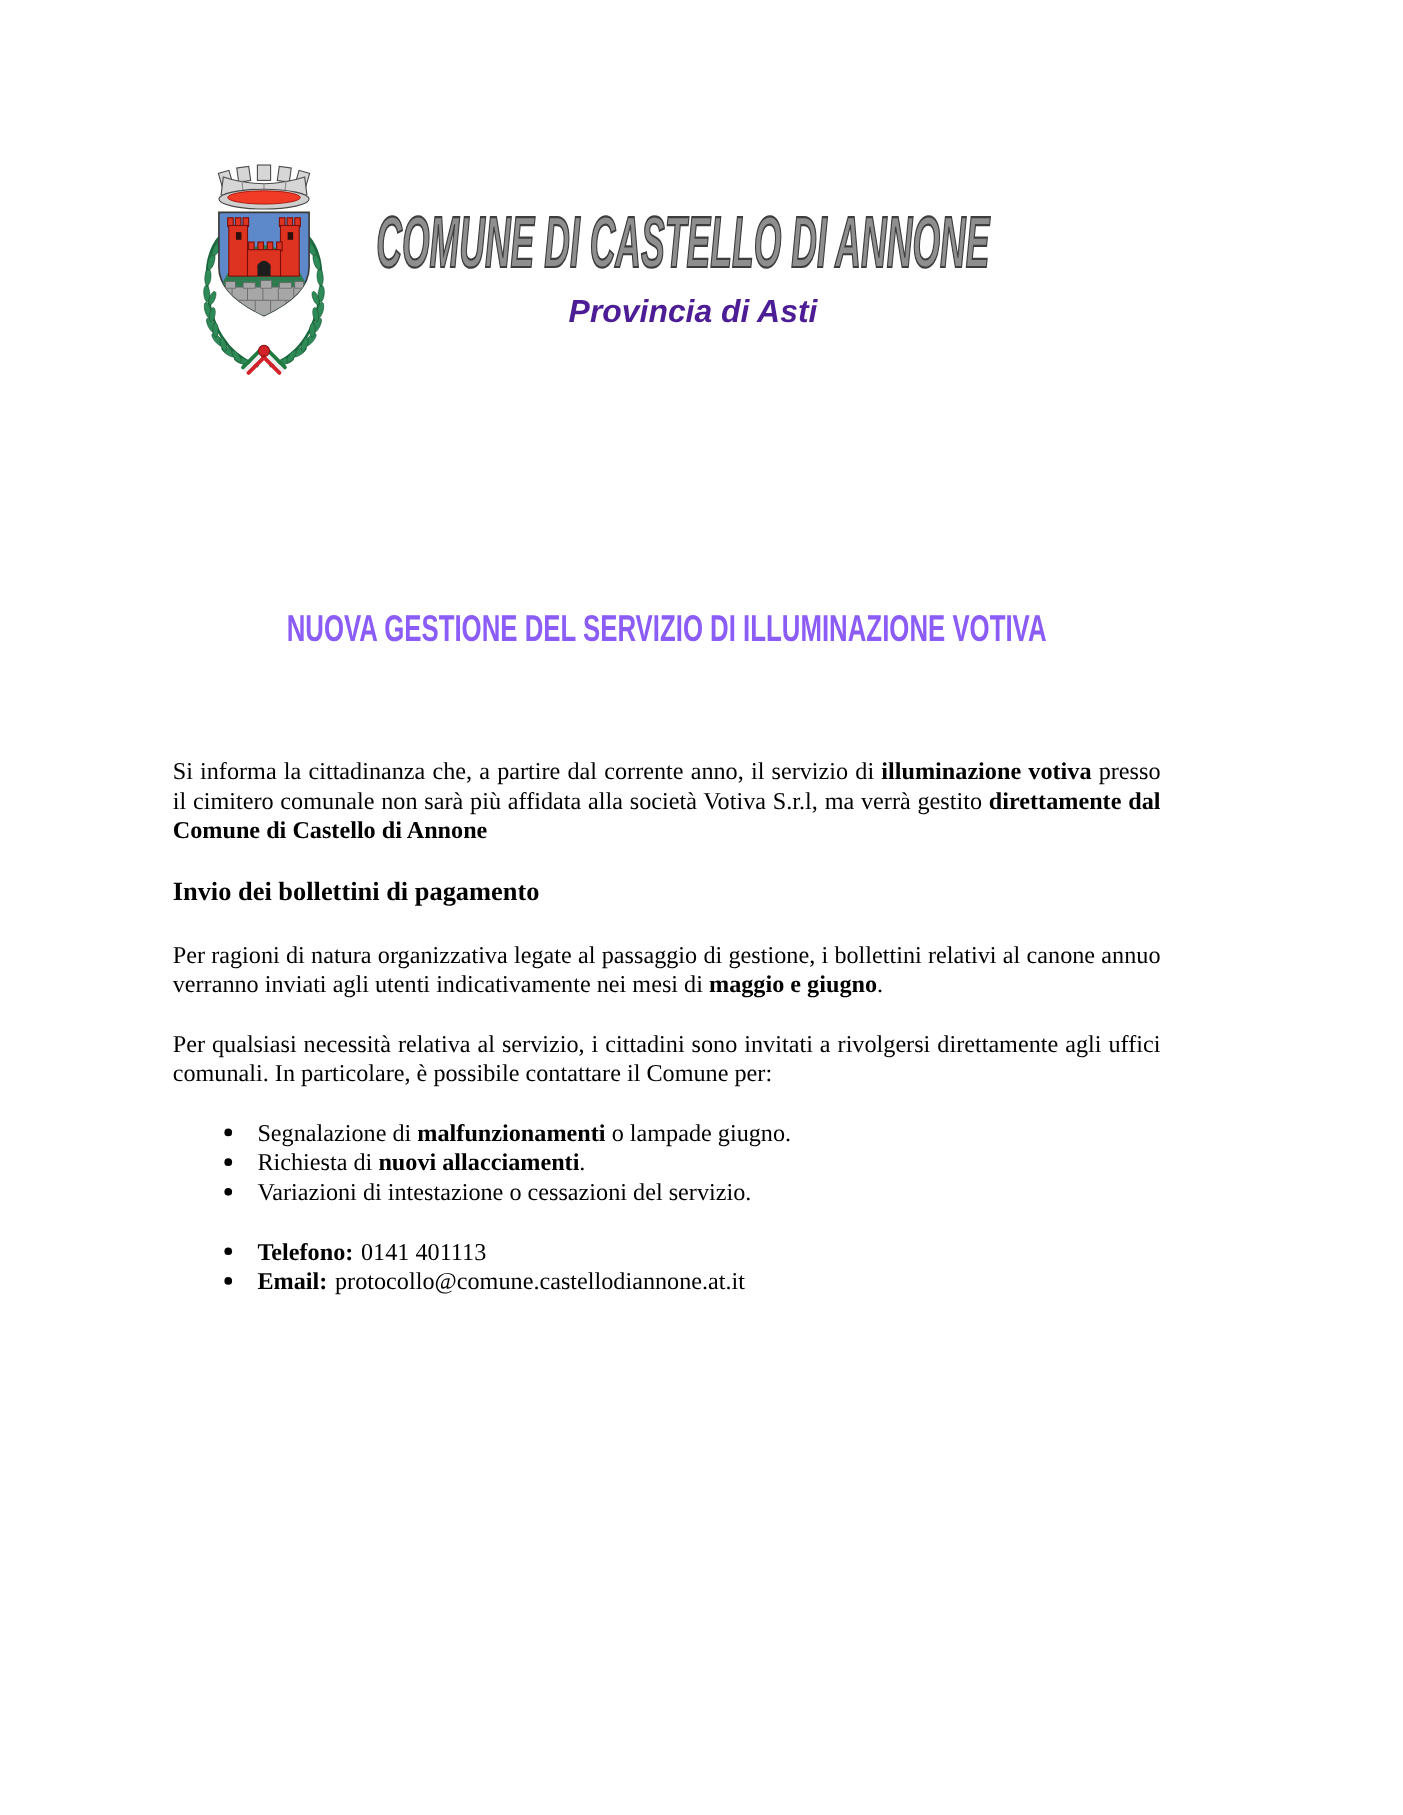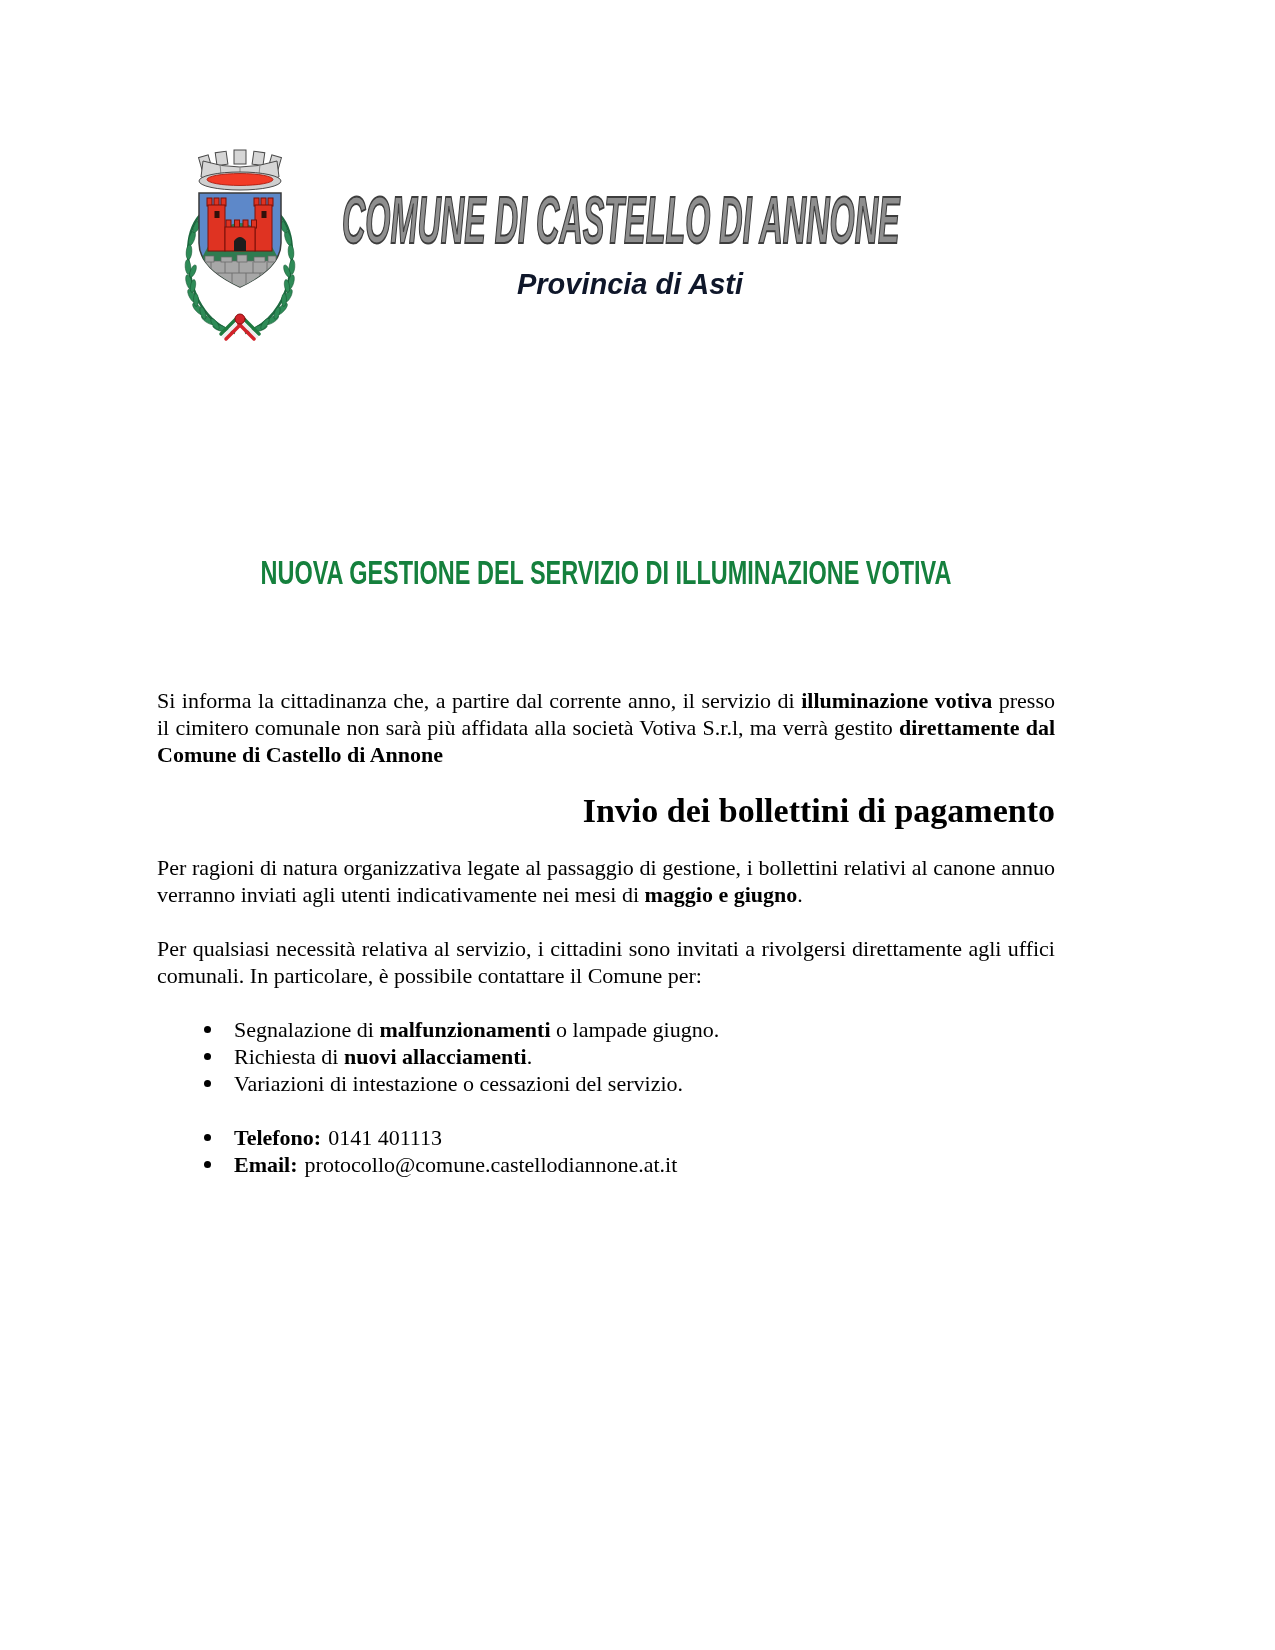--- a/index.html
+++ b/index.html
@@ -11,34 +11,34 @@
   .crest{position:absolute;left:165px;top:135px;width:150px;height:212px;}
   .logo-title{
     position:absolute;left:342px;top:185px;height:70px;line-height:70px;
     font-family:"Liberation Sans",sans-serif;font-weight:bold;font-style:italic;
     font-size:66px;color:#8e8e8e;-webkit-text-stroke:2px #3d3d3d;white-space:nowrap;
   }
   .logo-title .squeeze{display:inline-block;transform:scaleX(0.49);transform-origin:left center;white-space:nowrap;}
   .logo-subtitle{
     position:absolute;left:342px;top:268px;width:576px;text-align:center;
     font-family:"Liberation Sans",sans-serif;font-weight:bold;font-style:italic;
-    font-size:29px;color:#0f172a;
+    font-size:29px;color:#4c1d95;
   }
   
   .content{position:absolute;left:157px;top:551px;width:898px;}
   .doc-title{
     position:relative;height:42px;margin:0 0 94px 0;
-    font-family:"Liberation Sans",sans-serif;font-weight:700;font-size:34px;line-height:42px;color:#15803d;
+    font-family:"Liberation Sans",sans-serif;font-weight:700;font-size:34px;line-height:42px;color:#8b5cf6;
   }
   .doc-title .squeeze-title{
     position:absolute;left:50%;top:0;white-space:nowrap;
     transform:scaleX(0.69) translateX(-50%);transform-origin:0 0;
   }
   .para{margin:0 0 27px 0;font-size:22px;line-height:27px;text-align:justify;}
-  .section-heading{margin:0 0 27px 0;font-size:34px;line-height:32px;font-weight:bold;text-align:right;}
+  .section-heading{margin:0 0 27px 0;font-size:24px;line-height:32px;font-weight:bold;}
   .contacts-heading{margin:0 0 27px 0;font-size:22px;line-height:27px;font-weight:bold;}
   .bullet-list{list-style:none;margin:0 0 27px 0;padding:0;}
   .bullet-list li{position:relative;padding-left:77px;font-size:22px;line-height:27px;}
   .bullet-dot{position:absolute;left:47px;top:10px;width:7px;height:7px;border-radius:50%;background:#000;}
   .contact-value{margin-left:7px;}
   strong{font-weight:bold;}
 </style>
 </head>
 <body>
 

